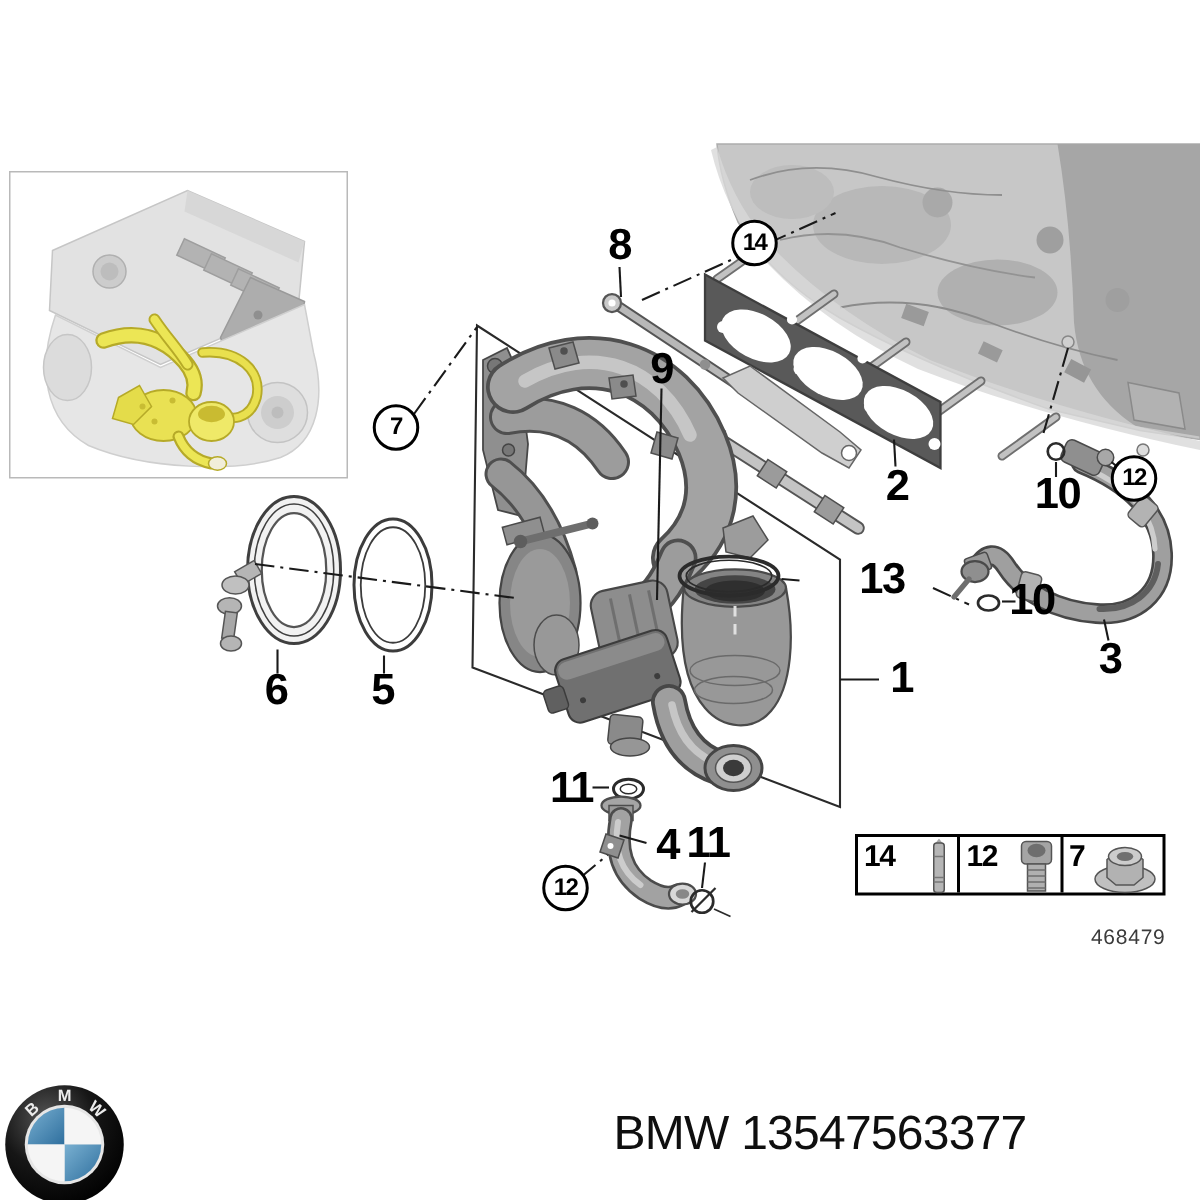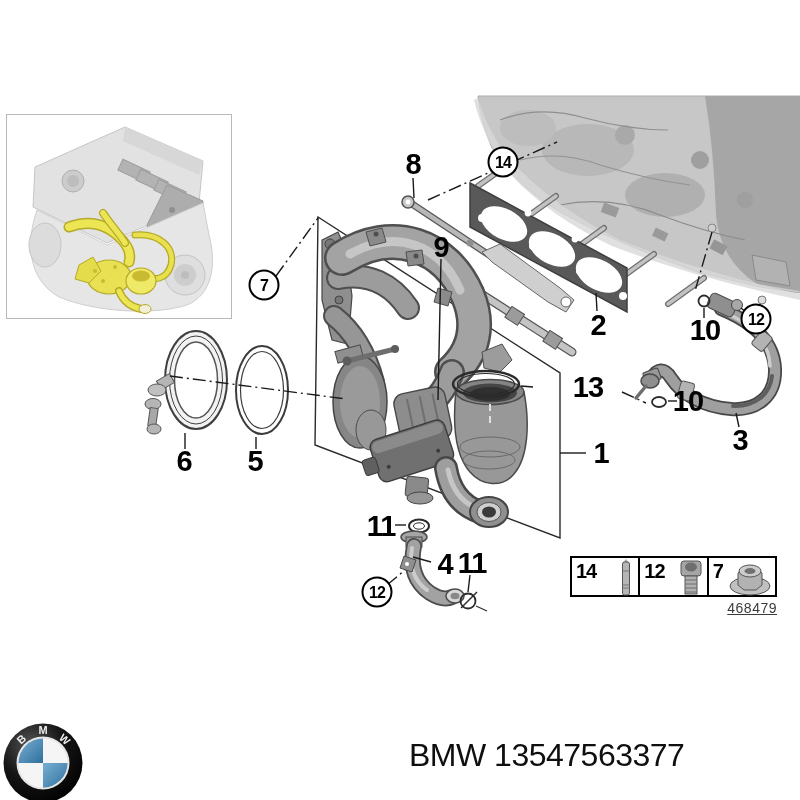--- a/index.html
+++ b/index.html
@@ -12,22 +12,22 @@
            font-weight:bold;font-size:29px;color:#000;z-index:5;letter-spacing:-1px;}
   .callout.circled{width:27px;height:27px;border:2.2px solid #000;border-radius:50%;
            background:#fff;font-size:16px;letter-spacing:-1px;
            display:flex;align-items:center;justify-content:center;}
   .legend{position:absolute;left:570px;top:556px;z-index:4;}
   .legend-box{width:207px;height:41px;border:2px solid #000;display:flex;background:#fff;box-sizing:border-box;}
   .legend-cell{flex:1;position:relative;border-left:2px solid #000;}
   .legend-cell:first-child{border-left:none;}
   .legend-num{position:absolute;left:4px;top:2px;font-weight:bold;font-size:20px;letter-spacing:-1px;}
   .legend-icon{position:absolute;right:3px;top:1px;}
-  .legend-code{width:207px;text-align:right;font-size:14px;color:#3b3b3b;margin-top:3px;
-               letter-spacing:0.5px;text-decoration:underline;}
+  .legend-code{width:207px;text-align:right;font-size:14px;color:#3b3b3b;margin-top:19px;
+               letter-spacing:0.5px;}
   .footer-caption{position:absolute;left:409px;top:737px;font-size:32px;color:#0f0f0f;
                   white-space:nowrap;letter-spacing:-0.5px;z-index:4;}
   .roundel{position:absolute;left:3px;top:723px;z-index:4;}
 </style>
 </head>
 <body>
 
 <div class="stage">
 
   <svg class="art" width="800" height="720" viewBox="0 0 800 720">

